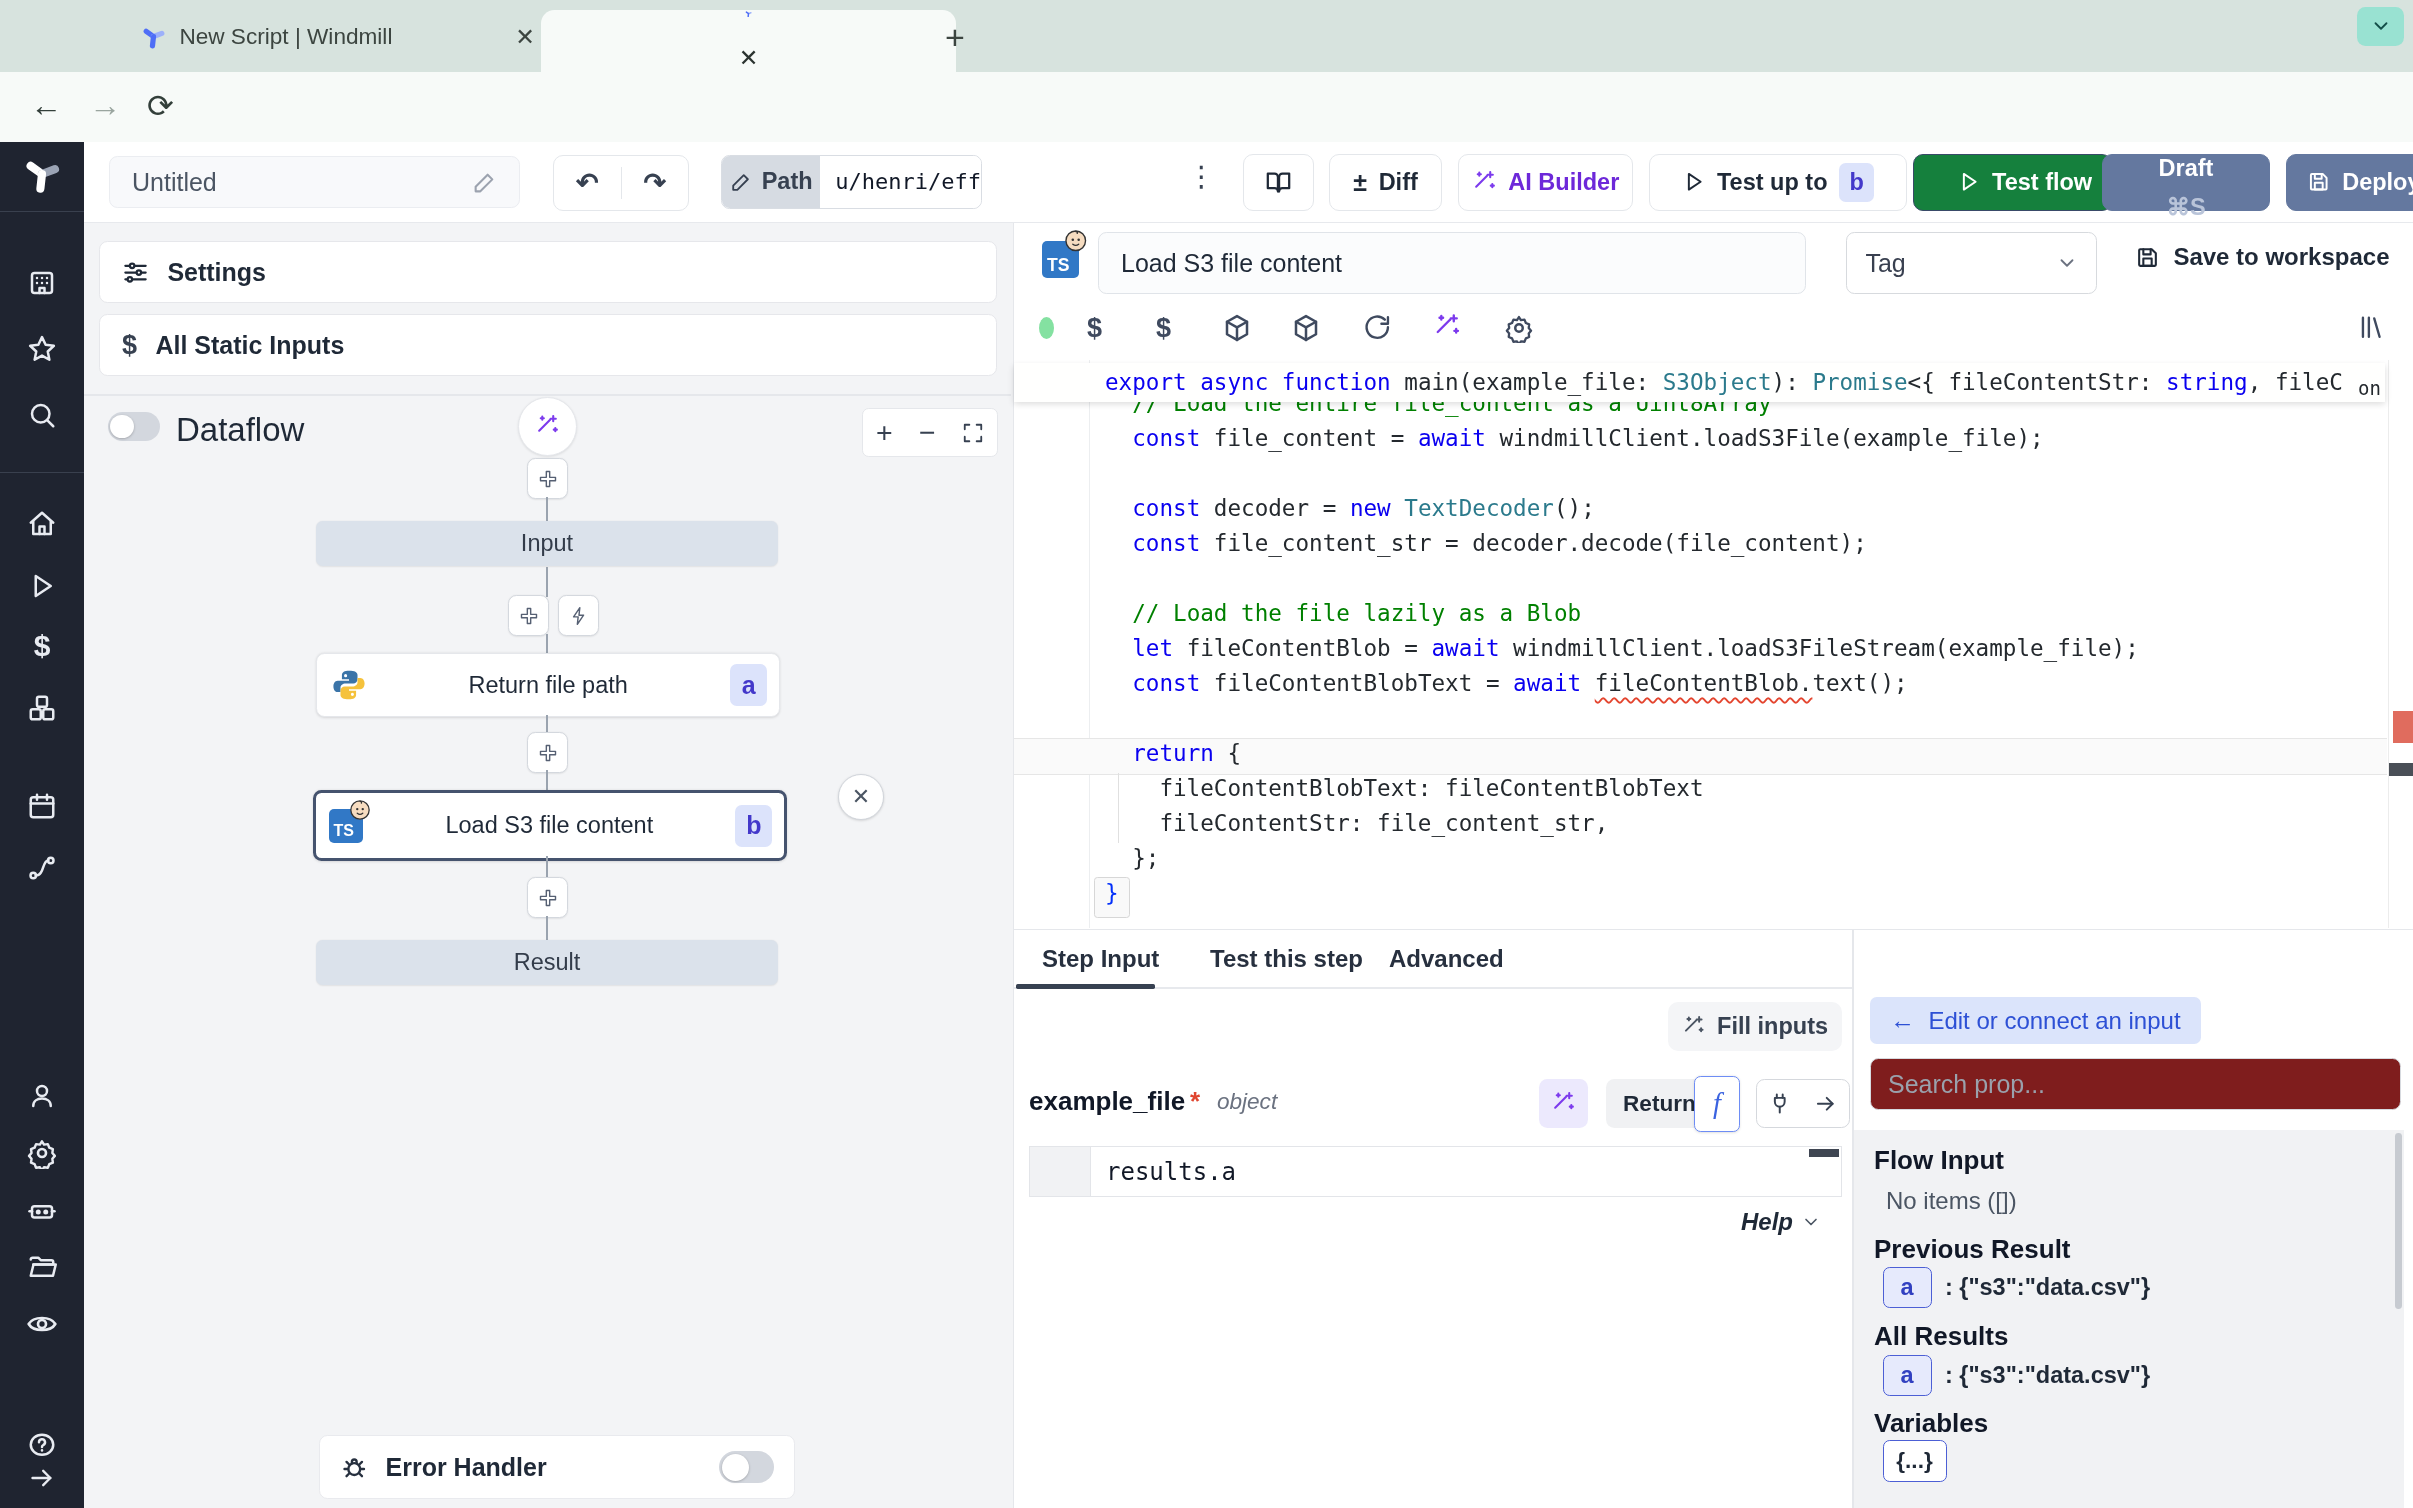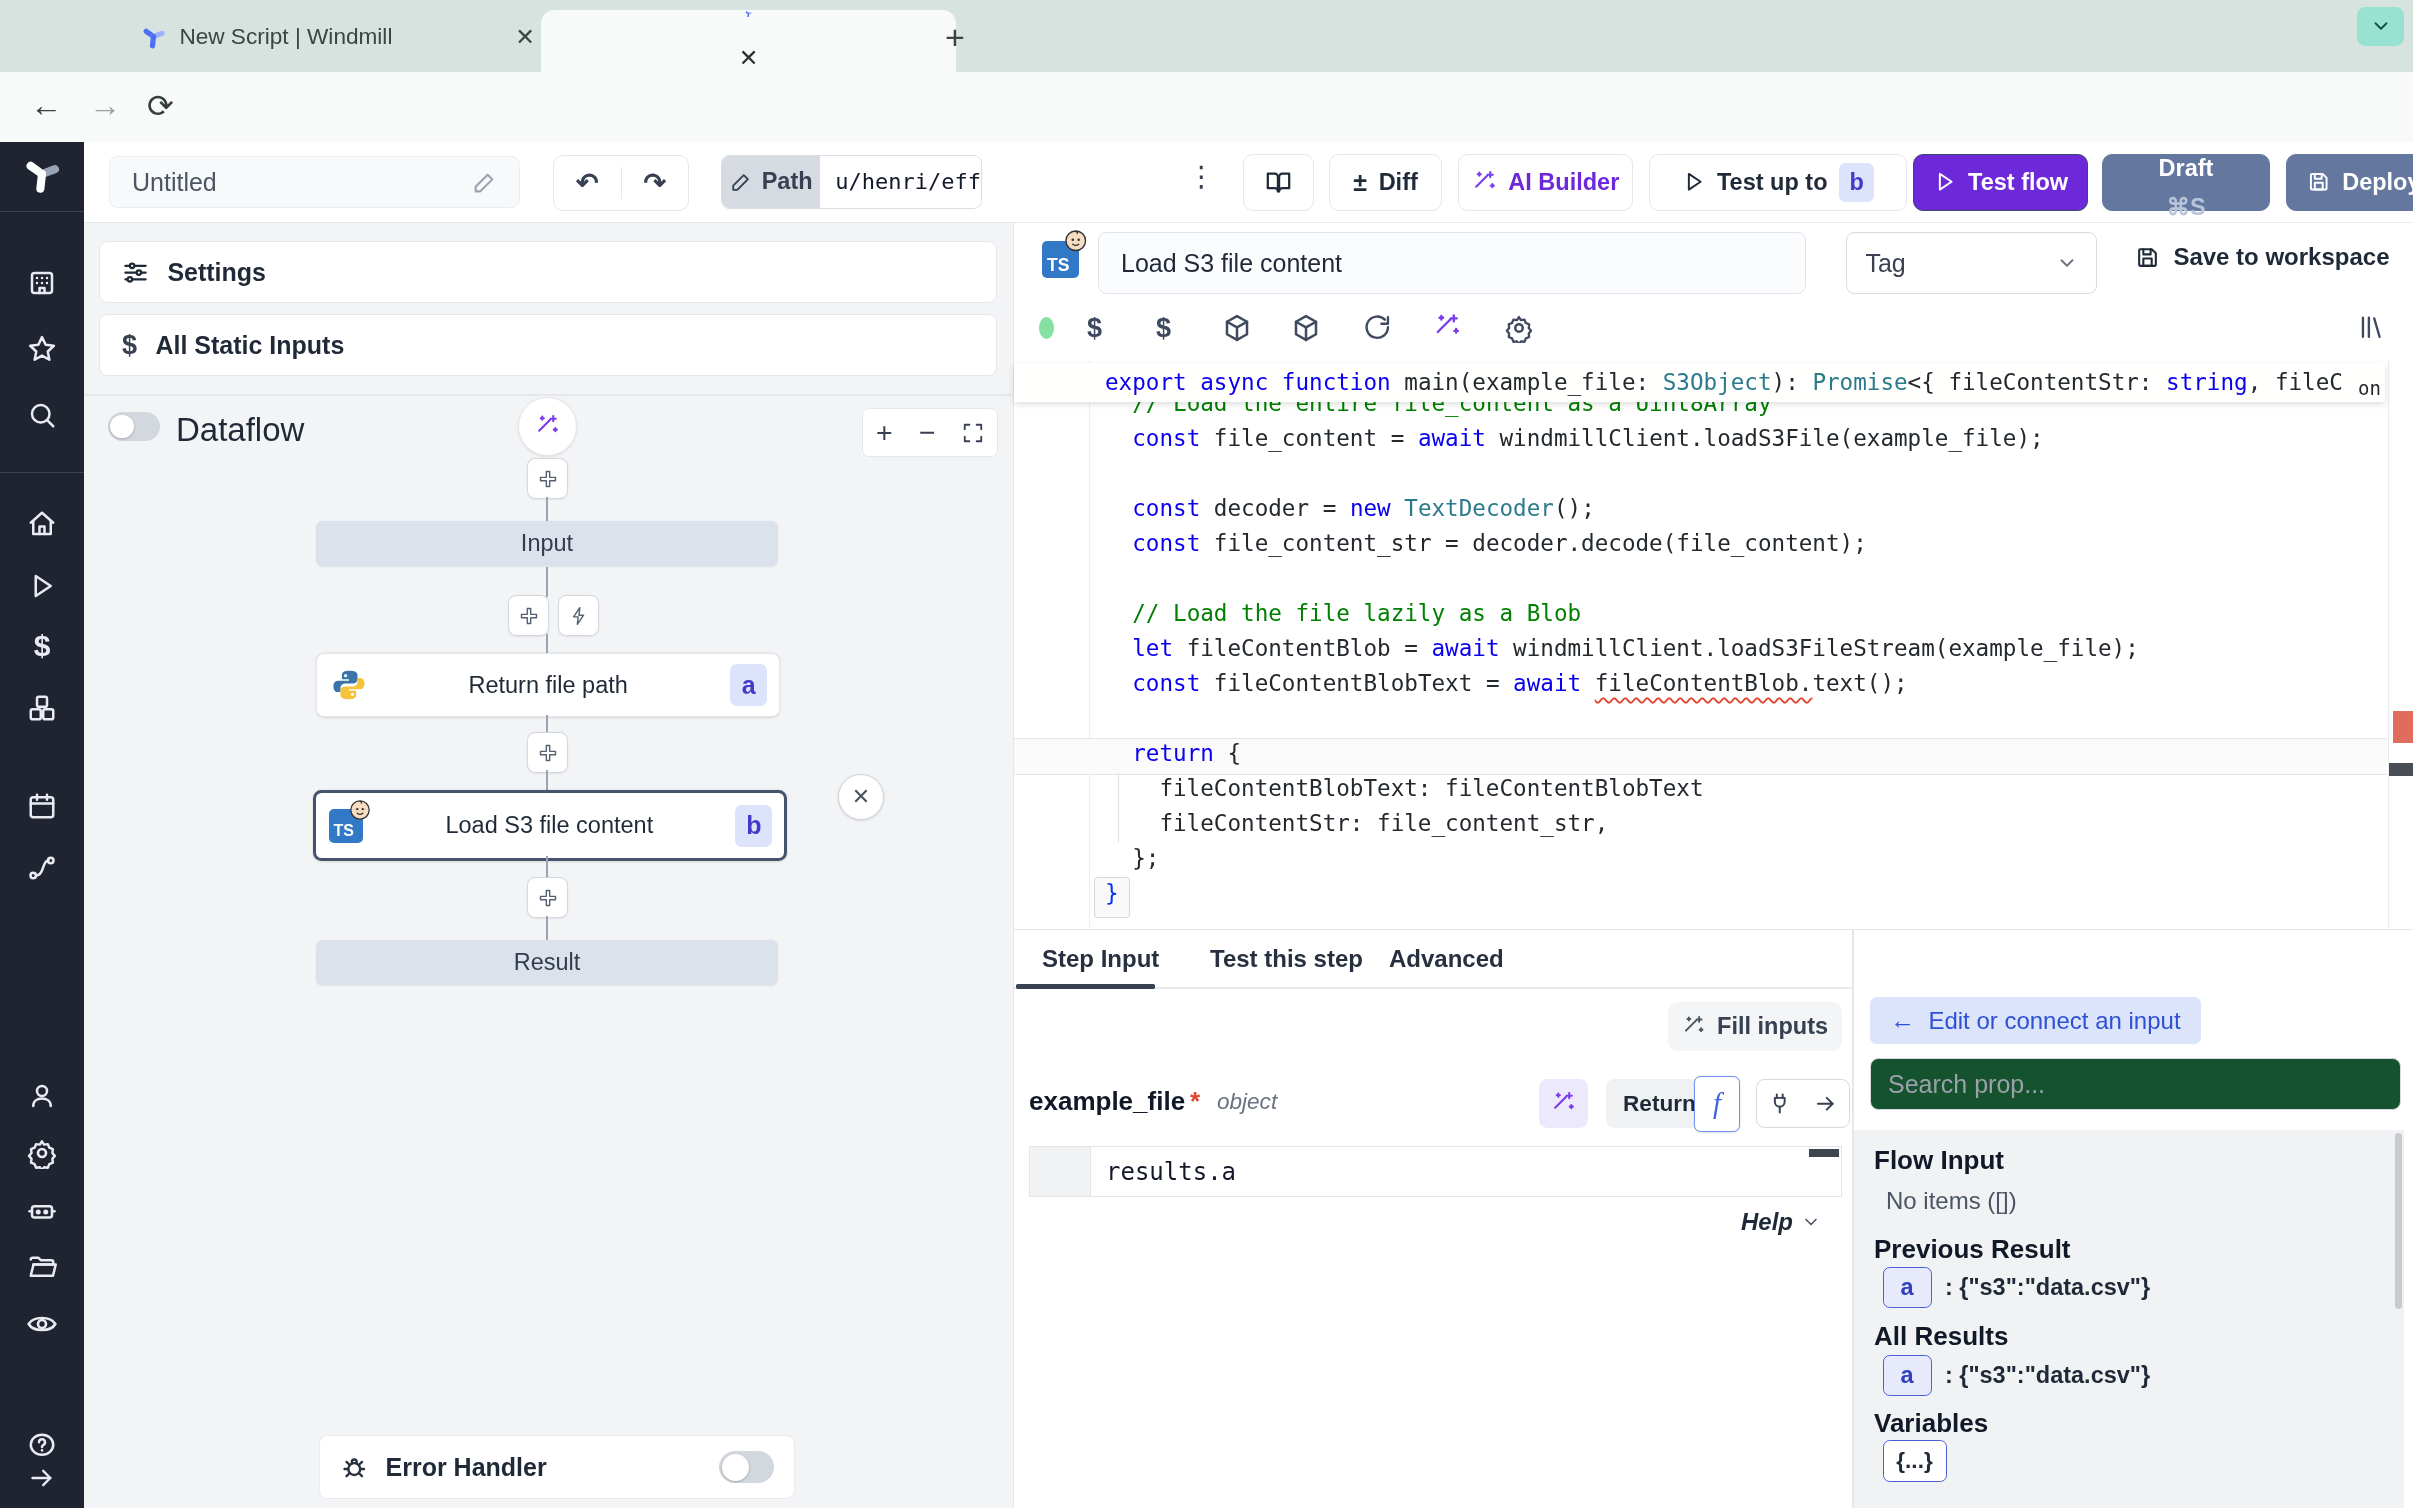--- a/index.html
+++ b/index.html
@@ -270,21 +270,21 @@
         </svg>
       <span style="color:#6d28d9;">AI Builder</span>
     </div>
     <div class="ab hbtn" style="left:1565px;top:11.7px;width:256px;height:55px;">
       <svg width="23.5" height="23.5" viewBox="0 0 24 24" class="ic">
           <polygon points="7 4 19 12 7 20"></polygon>
         </svg>
       <span>Test up to</span>
       <span class="badge" style="width:35px;height:39px;font-size:23.5px;">b</span>
     </div>
-    <div class="ab hbtn" style="left:1829px;top:11.7px;width:173px;height:55px;background:#6d28d9;border-color:#394a68;color:#fff;">
+    <div class="ab hbtn" style="left:1829px;top:11.7px;width:173px;height:55px;background:#15803d;border-color:#394a68;color:#fff;padding-left:24px;">
       <svg width="23.5" height="23.5" viewBox="0 0 24 24" class="ic">
           <polygon points="7 4 19 12 7 20"></polygon>
         </svg>
       <span>Test flow</span>
     </div>
     <div class="ab hbtn" style="left:2018px;top:11.7px;width:166px;height:55px;background:#64789f;border-color:#64789f;color:#fff;flex-direction:column;">
       <svg width="23.5" height="23.5" viewBox="0 0 24 24" class="ic">
           <path d="M4 5a1 1 0 0 1 1-1h11l4 4v11a1 1 0 0 1-1 1H5a1 1 0 0 1-1-1z"></path>
           <path d="M8 4v5h7V4"></path>
           <rect x="8" y="13" width="8" height="7"></rect>
@@ -580,21 +580,21 @@
     <span style="font-size:24px;font-weight:600;color:#1f2937;">Help</span>
     <svg width="20" height="20" viewBox="0 0 24 24" class="ic" style="color:#4b5563;">
         <polyline points="6 9 12 15 18 9"></polyline>
       </svg>
   </div>
 
   <div class="ab flex" style="left:1870px;top:997px;height:47px;padding:0 20px;background:#dbe4fb;border-radius:6.7px;gap:13.4px;">
     <span style="font-size:25px;color:#2d50d5;">←</span>
     <span style="font-size:24px;font-weight:500;color:#2d50d5;">Edit or connect an input</span>
   </div>
-  <div class="ab" style="left:1870px;top:1058px;width:531px;height:52px;background:#14532d;border:1.7px solid #d7dadf;border-radius:8.4px;display:flex;align-items:center;padding-left:17px;box-sizing:border-box;">
+  <div class="ab" style="left:1870px;top:1058px;width:531px;height:52px;background:#7f1d1d;border:1.7px solid #d7dadf;border-radius:8.4px;display:flex;align-items:center;padding-left:17px;box-sizing:border-box;">
     <span style="font-size:25px;color:#9aa1ac;">Search prop...</span>
   </div>
   <div class="ab" style="left:1854px;top:1130px;width:550px;height:379px;background:#f1f2f4;">
     <div class="cp-title" style="position:absolute;left:20px;top:15px;">Flow Input</div>
     <div style="position:absolute;left:32px;top:57px;font-size:24px;color:#4b5563;">No items ([])</div>
     <div class="cp-title" style="position:absolute;left:20px;top:104px;">Previous Result</div>
     <div class="flex" style="position:absolute;left:28.5px;top:137px;gap:13.4px;">
       <span class="cp-badge" style="width:47px;height:39px;">a</span>
       <span style="font-size:23.5px;font-weight:700;color:#1f2937;">:  {"s3":"data.csv"}</span>
     </div>

